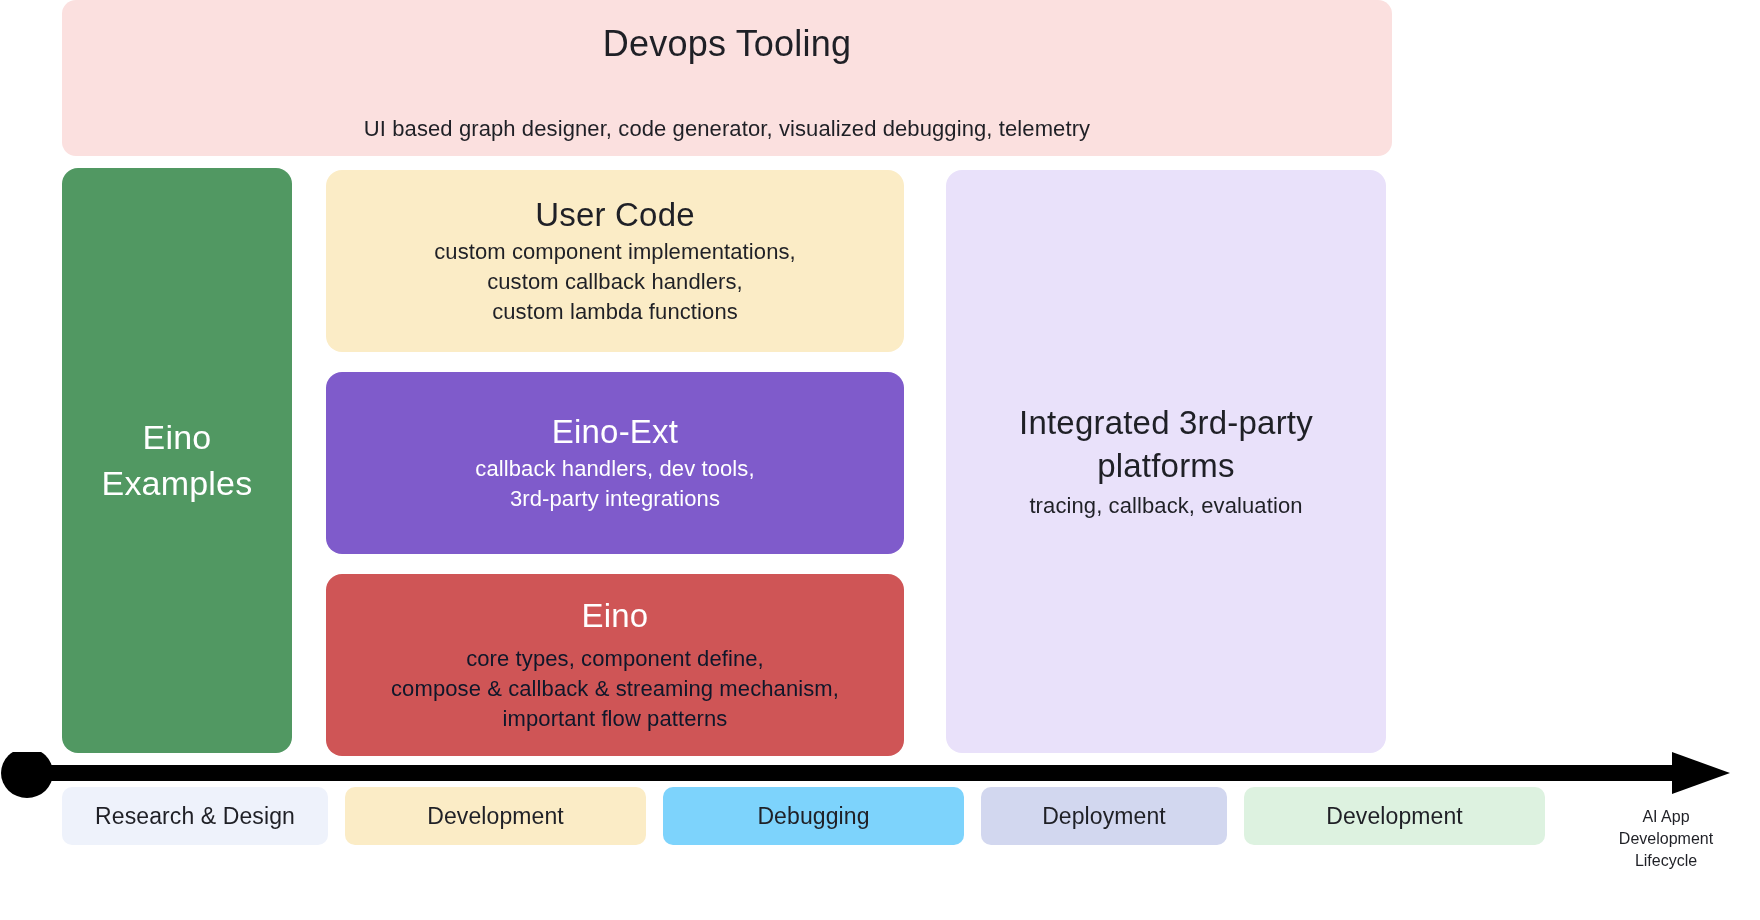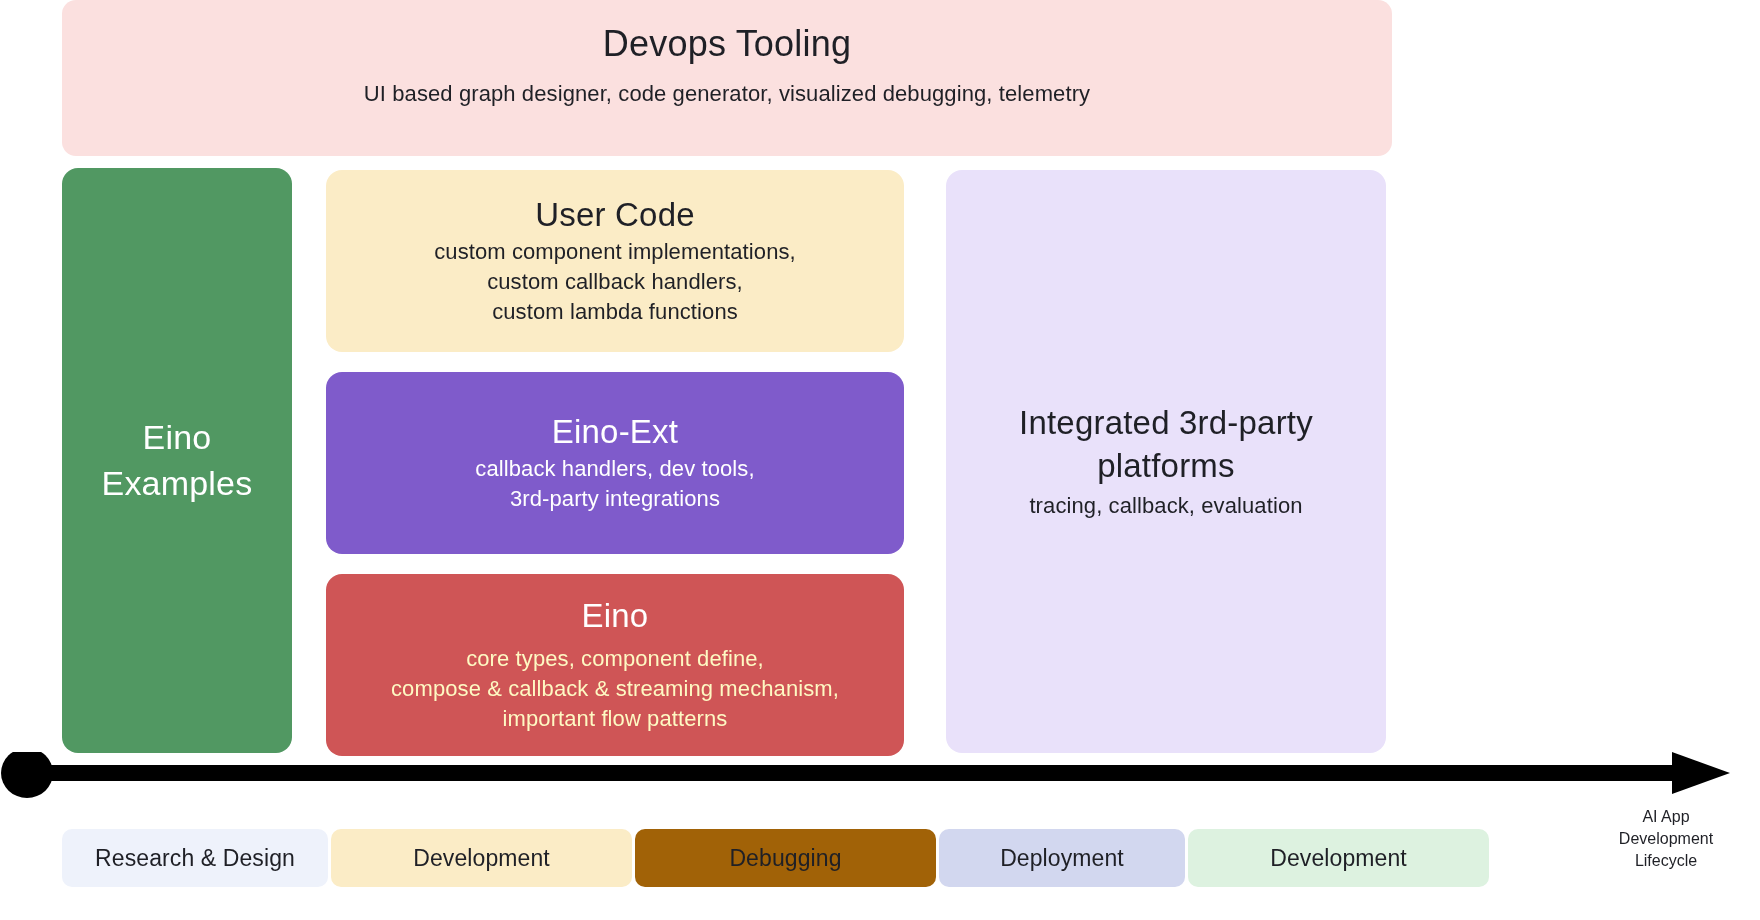--- a/index.html
+++ b/index.html
@@ -47,23 +47,24 @@
   
   #devops-banner {
     left: 62px;
     top: 0px;
     width: 1330px;
     height: 156px;
     background: #fbe0df;
     border-radius: 14px;
     justify-content: flex-start;
     padding-top: 22px;
+    gap: 48px;
   }
   #devops-banner .title { color: #1f2026; font-size: 36px; }
-  #devops-banner .sub { color: #1f2026; margin-top: 13px; text-align: right; }
+  #devops-banner .sub { color: #1f2026; margin-top: 0; text-align: right; }
 
   
   #eino-examples {
     left: 62px;
     top: 168px;
     width: 230px;
     height: 585px;
     background: #519862;
   }
   #eino-examples .title { color: #ffffff; font-size: 34px; line-height: 1.35; }
@@ -90,21 +91,21 @@
   #eino-ext .sub { color: #ffffff; margin-top: 2px; }
 
   #eino-core {
     left: 326px;
     top: 574px;
     width: 578px;
     height: 182px;
     background: #cf5556;
   }
   #eino-core .title { color: #ffffff; }
-  #eino-core .sub { color: #fef9c3; margin-top: 8px; }
+  #eino-core .sub { color: #0f172a; margin-top: 8px; }
 
   
   #third-party {
     left: 946px;
     top: 170px;
     width: 440px;
     height: 583px;
     background: #e9e1fa;
   }
   #third-party .title { color: #1f2026; font-size: 33px; line-height: 1.3; }
@@ -116,25 +117,25 @@
     left: 0px;
     top: 752px;
     width: 1760px;
     height: 62px;
   }
 
   
   #lifecycle {
     position: absolute;
     left: 62px;
-    top: 829px;
+    top: 787px;
     width: 1506px;
     height: 58px;
     display: flex;
-    gap: 3px;
+    gap: 17px;
   }
   .stage {
     height: 58px;
     border-radius: 10px;
     display: flex;
     align-items: center;
     justify-content: center;
     font-size: 23px;
     color: #1f2026;
     letter-spacing: 0.1px;
@@ -207,21 +208,21 @@
     <polygon points="1672,0 1730,21 1672,42" fill="#000000"></polygon>
   </svg>
 
   <div id="lifecycle">
     <div class="stage" style="width:266px;background:#eef2fb">
       <span>Research &amp; Design</span>
     </div>
     <div class="stage" style="width:301px;background:#fbecc6">
       <span>Development</span>
     </div>
-    <div class="stage" style="width:301px;background:#a16207">
+    <div class="stage" style="width:301px;background:#7dd3fc">
       <span>Debugging</span>
     </div>
     <div class="stage" style="width:246px;background:#d2d7ef">
       <span>Deployment</span>
     </div>
     <div class="stage" style="width:301px;background:#ddf2e0">
       <span>Development</span>
     </div>
   </div>
 

